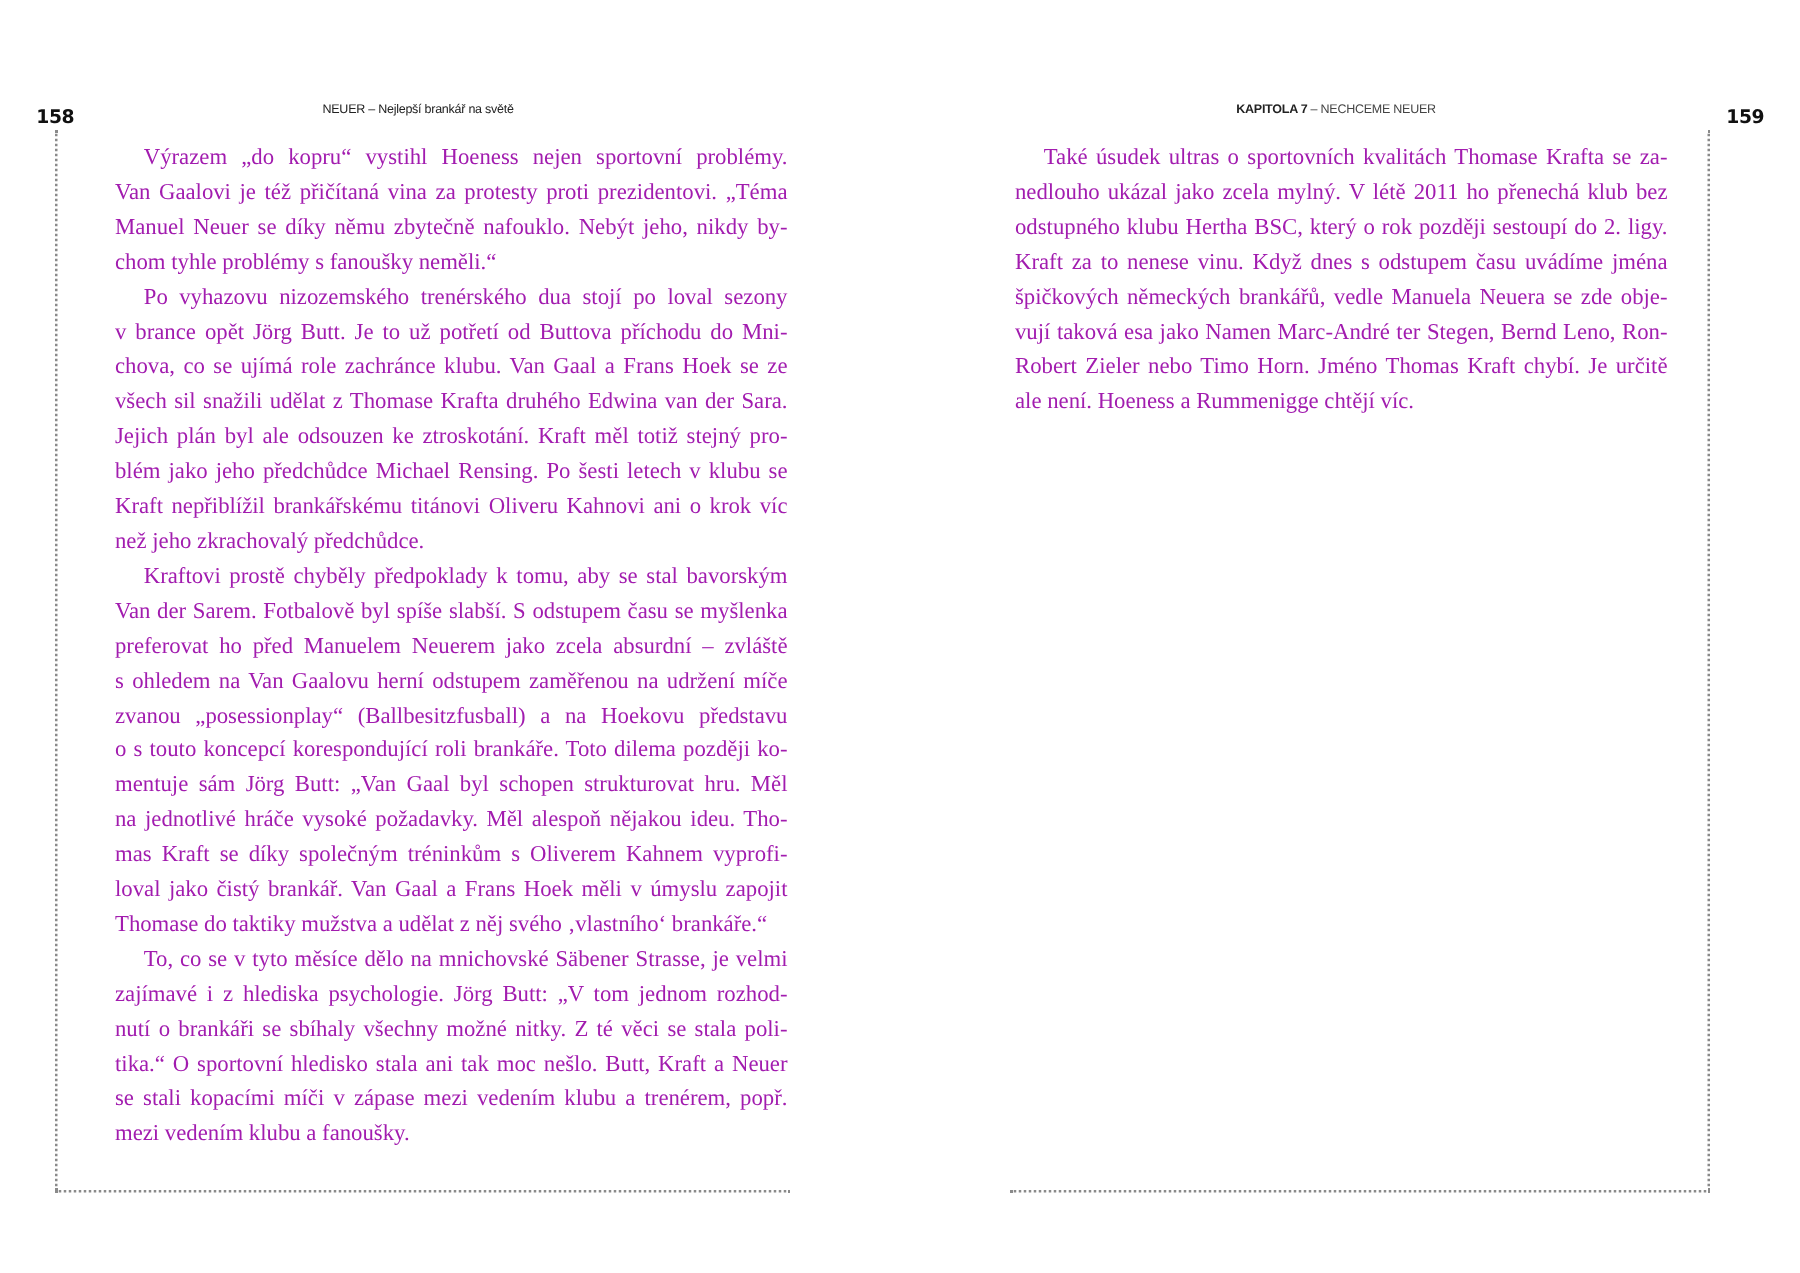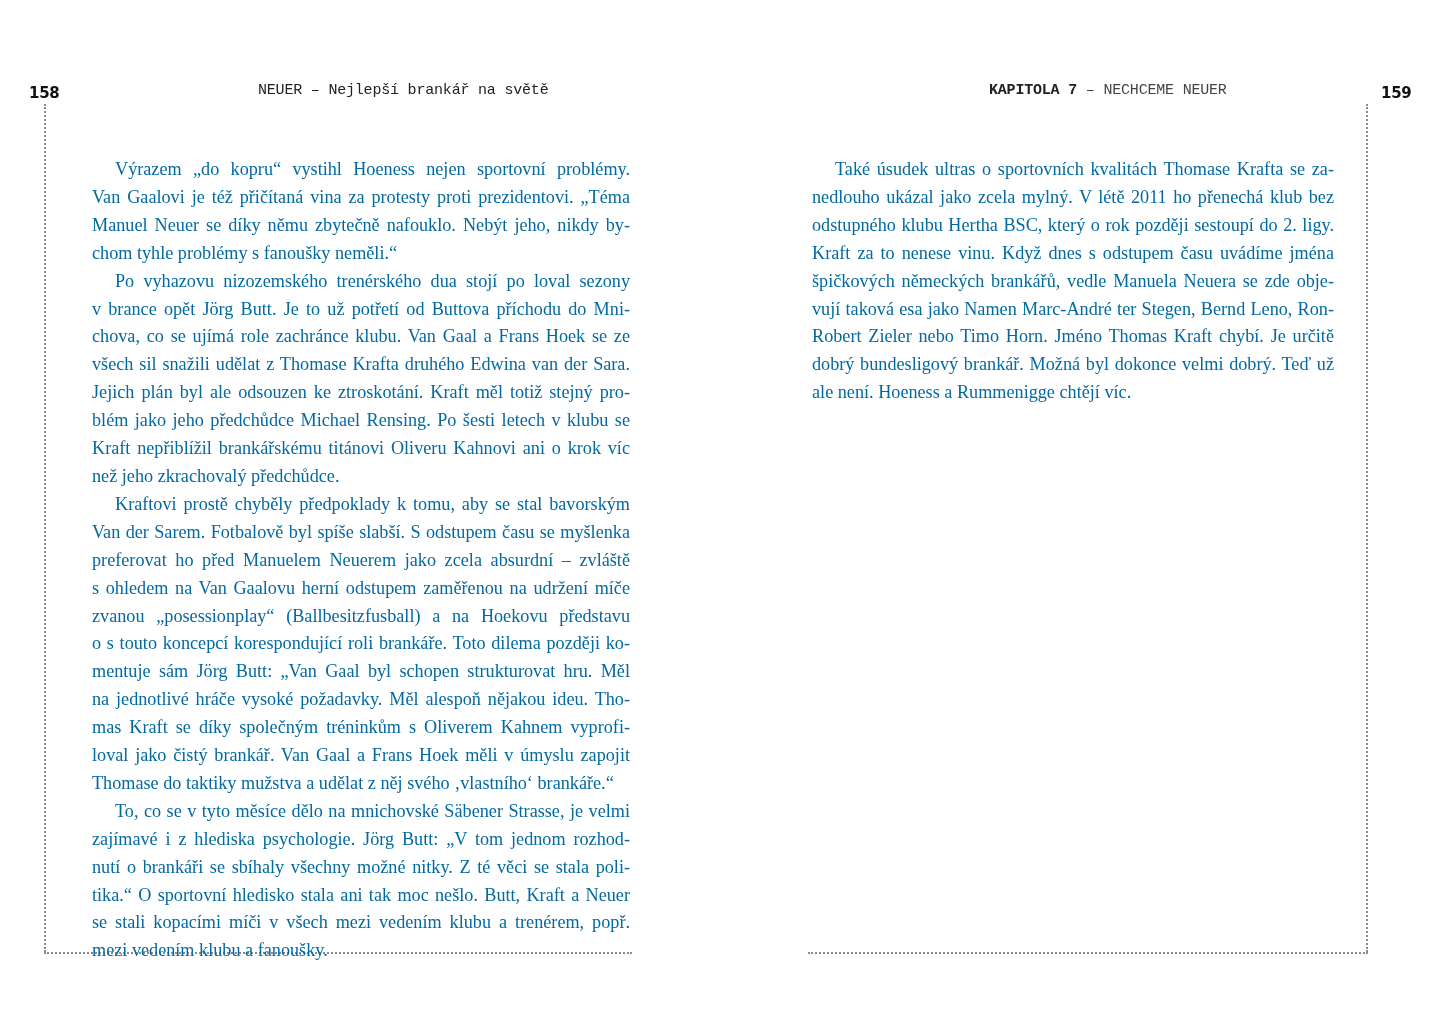--- a/index.html
+++ b/index.html
@@ -30,22 +30,22 @@
       font-size: 15px;
       color: #111;
       letter-spacing: -0.3px;
     }
     .page-left .page-number { left: 29px; }
     .page-right .page-number { left: 661px; }
 
     .running-head {
       position: absolute;
       top: 82px;
-      font-family: Liberation Mono, monospace;
-      font-size: 15px;
+      font-family: Liberation Sans, sans-serif;
+      font-size: 10px;
       color: #222;
       white-space: nowrap;
       letter-spacing: -0.2px;
     }
     .page-left .running-head { left: 258px; }
     .page-right .running-head { left: 269px; }
     .running-head .chapter-label { font-weight: bold; }
     .running-head .chapter-title { font-weight: normal; color: #444; }
 
     
@@ -64,22 +64,21 @@
     .page-right .dots-v { left: 646px; top: 104px; height: 848px; }
     .page-right .dots-h { left: 88px; top: 952px; width: 560px; }
 
     .body-text {
       position: absolute;
       font-family: "Liberation Serif", serif;
       font-size: 18.2px;
       line-height: 27.9px;
       text-align: justify;
       hyphens: manual;
-      color: #0369a1;
-      margin-top: 44px;
+      color: #a21caf;
     }
     .page-left .body-text { left: 92px; top: 112px; width: 538px; }
     .page-right .body-text { left: 92px; top: 112px; width: 522px; }
 
     .paragraph {
       margin: 0;
       text-indent: 23px;
     }
     .paragraph .line {
       display: block;
@@ -131,21 +130,21 @@
         <span class="line" style="text-indent: 0px;">na jednotlivé hráče vysoké požadavky. Měl alespoň nějakou ideu. Tho-</span>
         <span class="line" style="text-indent: 0px;">mas Kraft se díky společným tréninkům s Oliverem Kahnem vyprofi-</span>
         <span class="line" style="text-indent: 0px;">loval jako čistý brankář. Van Gaal a Frans Hoek měli v úmyslu zapojit</span>
         <span class="line last" style="text-indent: 0px;">Thomase do taktiky mužstva a udělat z něj svého ‚vlastního‘ brankáře.“</span>
       </p>
       <p class="paragraph">
         <span class="line" style="padding-left: 23px; text-indent: 0px;">To, co se v tyto měsíce dělo na mnichovské Säbener Strasse, je velmi</span>
         <span class="line" style="text-indent: 0px;">zajímavé i z hlediska psychologie. Jörg Butt: „V tom jednom rozhod-</span>
         <span class="line" style="text-indent: 0px;">nutí o brankáři se sbíhaly všechny možné nitky. Z té věci se stala poli-</span>
         <span class="line" style="text-indent: 0px;">tika.“ O sportovní hledisko stala ani tak moc nešlo. Butt, Kraft a Neuer</span>
-        <span class="line" style="text-indent: 0px;">se stali kopacími míči v všech mezi vedením klubu a trenérem, popř.</span>
+        <span class="line" style="text-indent: 0px;">se stali kopacími míči v zápase mezi vedením klubu a trenérem, popř.</span>
         <span class="line last" style="text-indent: 0px;">mezi vedením klubu a fanoušky.</span>
       </p>
     </div>
 </div>
 
 <div class="page page-right">
   <div class="running-head">
     <span class="chapter-label">KAPITOLA 7</span><span class="chapter-title"> – </span><span class="chapter-title">NECHCEME NEUER</span>
   </div>
   <div class="page-number">159</div>
@@ -153,17 +152,16 @@
   <div class="dots-h"></div>
   <div class="body-text">
       <p class="paragraph">
         <span class="line" style="padding-left: 23px; text-indent: 0px;">Také úsudek ultras o sportovních kvalitách Thomase Krafta se za-</span>
         <span class="line" style="text-indent: 0px;">nedlouho ukázal jako zcela mylný. V létě 2011 ho přenechá klub bez</span>
         <span class="line" style="text-indent: 0px;">odstupného klubu Hertha BSC, který o rok později sestoupí do 2. ligy.</span>
         <span class="line" style="text-indent: 0px;">Kraft za to nenese vinu. Když dnes s odstupem času uvádíme jména</span>
         <span class="line" style="text-indent: 0px;">špičkových německých brankářů, vedle Manuela Neuera se zde obje-</span>
         <span class="line" style="text-indent: 0px;">vují taková esa jako Namen Marc-André ter Stegen, Bernd Leno, Ron-</span>
         <span class="line" style="text-indent: 0px;">Robert Zieler nebo Timo Horn. Jméno Thomas Kraft chybí. Je určitě</span>
-        <span class="line" style="text-indent: 0px;">dobrý bundesligový brankář. Možná byl dokonce velmi dobrý. Teď už</span>
         <span class="line last" style="text-indent: 0px;">ale není. Hoeness a Rummenigge chtějí víc.</span>
       </p>
     </div>
 </div>
 
 </body></html>

